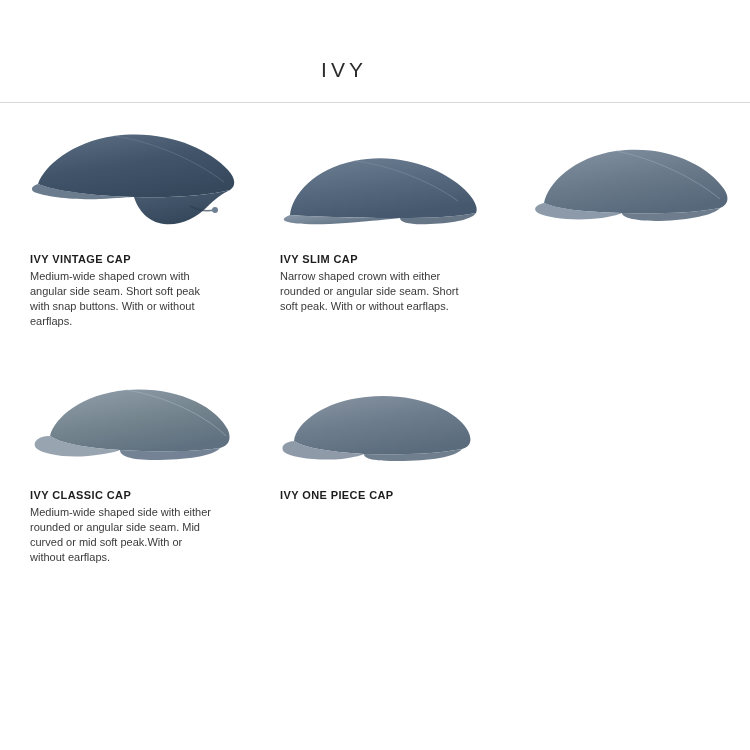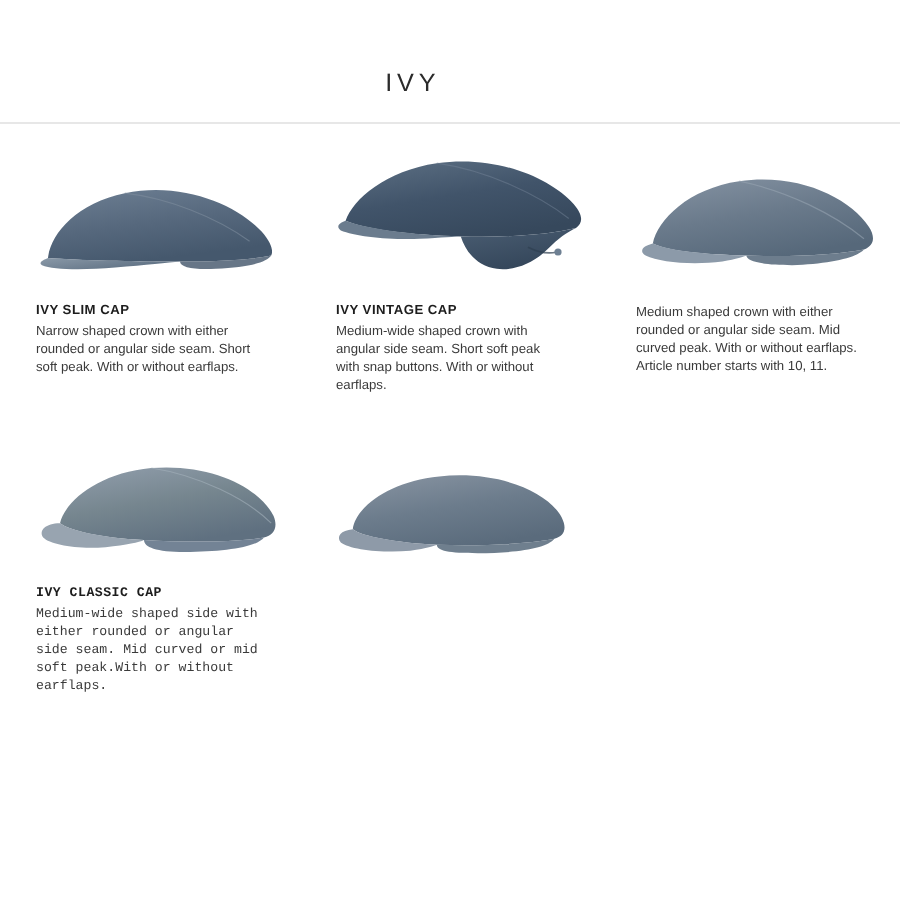--- a/index.html
+++ b/index.html
@@ -68,21 +68,20 @@
     margin-bottom: 4px;
   }
   .cap-desc {
     font-size: 11px;
     line-height: 15px;
     color: #3a3a3a;
     max-width: 190px;
   }
   .row2 {
     margin-top: 30px;
-    font-family: Liberation Mono, monospace;
   }
   .row2 .fig {
     height: 130px;
   }
   svg {
     display: block;
   }
   .fig-wrap {
     position: absolute;
     bottom: 0;
@@ -94,46 +93,20 @@
 
 <div class="page">
 
   <div class="page-header">
     <div class="page-title">IVY</div>
   </div>
 
   <div class="grid">
 
     <div class="row">
-
-      <div class="cell">
-        <div class="fig">
-          <div class="fig-wrap">
-            <svg width="210" height="120" viewBox="0 0 210 120">
-              <defs>
-                <linearGradient id="gslim" x1="0" y1="0" x2="0.4" y2="1">
-                  <stop offset="0%" stop-color="#6d7f93"></stop>
-                  <stop offset="55%" stop-color="#56687d"></stop>
-                  <stop offset="100%" stop-color="#45586d"></stop>
-                </linearGradient>
-                <linearGradient id="gslimbrim" x1="0" y1="0" x2="1" y2="0.6">
-                  <stop offset="0%" stop-color="#8a99a8"></stop>
-                  <stop offset="100%" stop-color="#5c6e81"></stop>
-                </linearGradient>
-              </defs>
-              <path d="M10 82 C 12 62, 34 36, 74 28 C 122 18, 168 38, 188 60 C 196 69, 198 76, 196 80 C 176 84, 150 85, 120 85 C 80 85, 36 84, 10 82 Z" fill="url(#gslim)"></path>
-              <path d="M10 82 C 5 84, 2 86, 5 88 C 14 92, 40 92, 66 90 C 92 88, 110 86, 120 85 C 88 85, 40 84, 10 82 Z" fill="url(#gslimbrim)"></path>
-              <path d="M120 85 C 150 85, 176 84, 196 80 C 192 86, 176 90, 150 91 C 132 92, 120 90, 120 85 Z" fill="#4c5e72" opacity="0.85"></path>
-              <path d="M74 28 C 110 32, 150 48, 178 68" fill="none" stroke="#7d8c9d" stroke-width="1" opacity="0.6"></path>
-            </svg>
-          </div>
-        </div>
-        <div class="cap-name">IVY SLIM CAP</div>
-        <div class="cap-desc">Narrow shaped crown with either rounded or angular side seam. Short soft peak. With or without earflaps.</div>
-      </div>
 
       <div class="cell">
         <div class="fig">
           <div class="fig-wrap">
             <svg width="215" height="135" viewBox="0 0 215 135">
               <defs>
                 <linearGradient id="gvin" x1="0.1" y1="0" x2="0.6" y2="1">
                   <stop offset="0%" stop-color="#5b6e82"></stop>
                   <stop offset="50%" stop-color="#41546a"></stop>
                   <stop offset="100%" stop-color="#36485c"></stop>
@@ -152,36 +125,61 @@
             </svg>
           </div>
         </div>
         <div class="cap-name">IVY VINTAGE CAP</div>
         <div class="cap-desc">Medium-wide shaped crown with angular side seam. Short soft peak with snap buttons. With or without earflaps.</div>
       </div>
 
       <div class="cell">
         <div class="fig">
           <div class="fig-wrap">
+            <svg width="210" height="120" viewBox="0 0 210 120">
+              <defs>
+                <linearGradient id="gslim" x1="0" y1="0" x2="0.4" y2="1">
+                  <stop offset="0%" stop-color="#6d7f93"></stop>
+                  <stop offset="55%" stop-color="#56687d"></stop>
+                  <stop offset="100%" stop-color="#45586d"></stop>
+                </linearGradient>
+                <linearGradient id="gslimbrim" x1="0" y1="0" x2="1" y2="0.6">
+                  <stop offset="0%" stop-color="#8a99a8"></stop>
+                  <stop offset="100%" stop-color="#5c6e81"></stop>
+                </linearGradient>
+              </defs>
+              <path d="M10 82 C 12 62, 34 36, 74 28 C 122 18, 168 38, 188 60 C 196 69, 198 76, 196 80 C 176 84, 150 85, 120 85 C 80 85, 36 84, 10 82 Z" fill="url(#gslim)"></path>
+              <path d="M10 82 C 5 84, 2 86, 5 88 C 14 92, 40 92, 66 90 C 92 88, 110 86, 120 85 C 88 85, 40 84, 10 82 Z" fill="url(#gslimbrim)"></path>
+              <path d="M120 85 C 150 85, 176 84, 196 80 C 192 86, 176 90, 150 91 C 132 92, 120 90, 120 85 Z" fill="#4c5e72" opacity="0.85"></path>
+              <path d="M74 28 C 110 32, 150 48, 178 68" fill="none" stroke="#7d8c9d" stroke-width="1" opacity="0.6"></path>
+            </svg>
+          </div>
+        </div>
+        <div class="cap-name">IVY SLIM CAP</div>
+        <div class="cap-desc">Narrow shaped crown with either rounded or angular side seam. Short soft peak. With or without earflaps.</div>
+      </div>
+
+      <div class="cell">
+        <div class="fig">
+          <div class="fig-wrap">
             <svg width="205" height="120" viewBox="0 0 205 120">
               <defs>
                 <linearGradient id="gcon" x1="0.1" y1="0" x2="0.6" y2="1">
                   <stop offset="0%" stop-color="#8391a1"></stop>
                   <stop offset="50%" stop-color="#6a7a8b"></stop>
                   <stop offset="100%" stop-color="#56687a"></stop>
                 </linearGradient>
               </defs>
               <path d="M14 70 C 18 50, 44 24, 86 18 C 136 11, 178 32, 194 56 C 200 65, 198 72, 190 75 C 164 80, 126 81, 92 80 C 54 79, 26 76, 14 70 Z" fill="url(#gcon)"></path>
               <path d="M14 70 C 6 72, 2 76, 8 80 C 20 86, 48 88, 72 85 C 84 83, 90 81, 92 80 C 56 79, 28 76, 14 70 Z" fill="#8c9aa9"></path>
               <path d="M92 80 C 126 81, 164 80, 190 75 C 184 82, 160 87, 130 88 C 106 88, 92 85, 92 80 Z" fill="#5d6f81" opacity="0.9"></path>
               <path d="M86 18 C 126 26, 166 46, 190 66" fill="none" stroke="#96a3b1" stroke-width="1" opacity="0.6"></path>
             </svg>
           </div>
         </div>
-        <div class="cap-desc">Medium shaped crown with either rounded or angular side seam. Mid curved peak. With or without earflaps. Article number starts with 10, 11.</div>
       </div>
 
     </div>
 
     <div class="row row2">
 
       <div class="cell">
         <div class="fig">
           <div class="fig-wrap">
             <svg width="215" height="115" viewBox="0 0 215 115">
@@ -214,20 +212,21 @@
                   <stop offset="50%" stop-color="#6c7c8c"></stop>
                   <stop offset="100%" stop-color="#5a6b7c"></stop>
                 </linearGradient>
               </defs>
               <path d="M14 62 C 16 44, 44 22, 86 18 C 134 13, 176 30, 188 52 C 193 62, 190 68, 182 70 C 156 75, 118 76, 84 75 C 48 73, 22 68, 14 62 Z" fill="url(#gone)"></path>
               <path d="M14 62 C 4 63, 0 68, 4 73 C 12 79, 38 82, 62 80 C 76 78, 82 76, 84 75 C 50 73, 22 68, 14 62 Z" fill="#8e9aa8"></path>
               <path d="M84 75 C 118 76, 156 75, 182 70 C 176 78, 150 82, 118 82 C 94 82, 84 80, 84 75 Z" fill="#5f7182" opacity="0.9"></path>
             </svg>
           </div>
         </div>
+        <div class="cap-name">IVY ONE PIECE CAP</div>
       </div>
 
       <div class="cell"></div>
 
     </div>
 
   </div>
 </div>
 
 </body></html>

